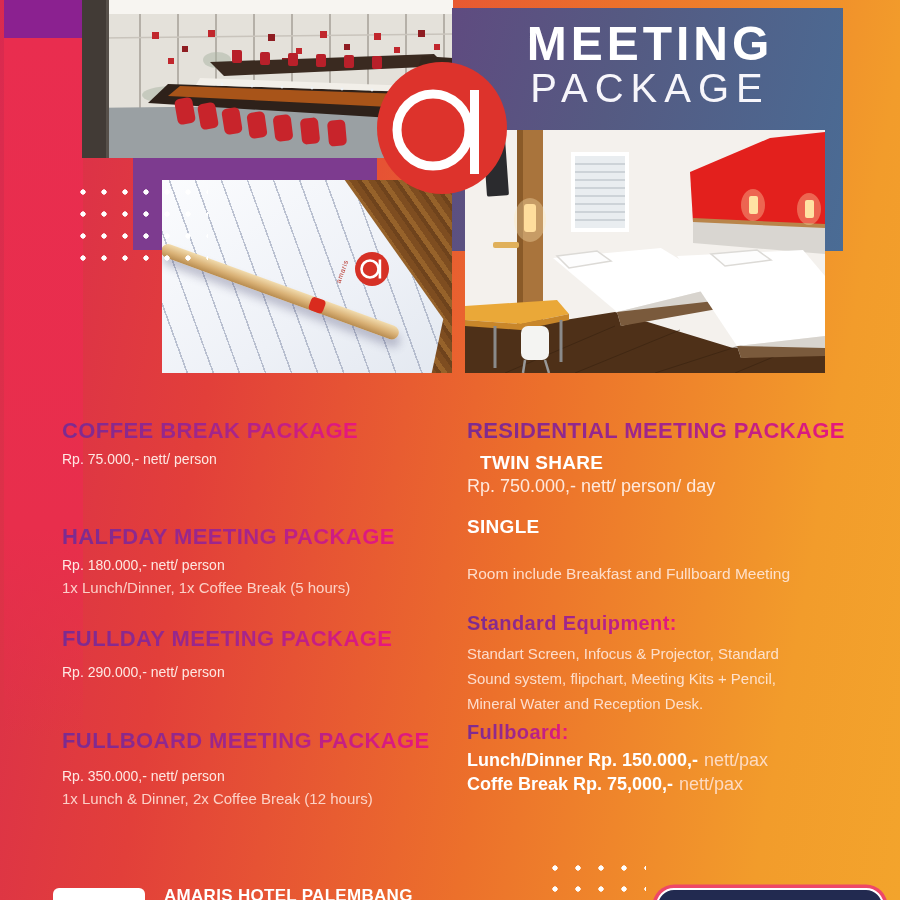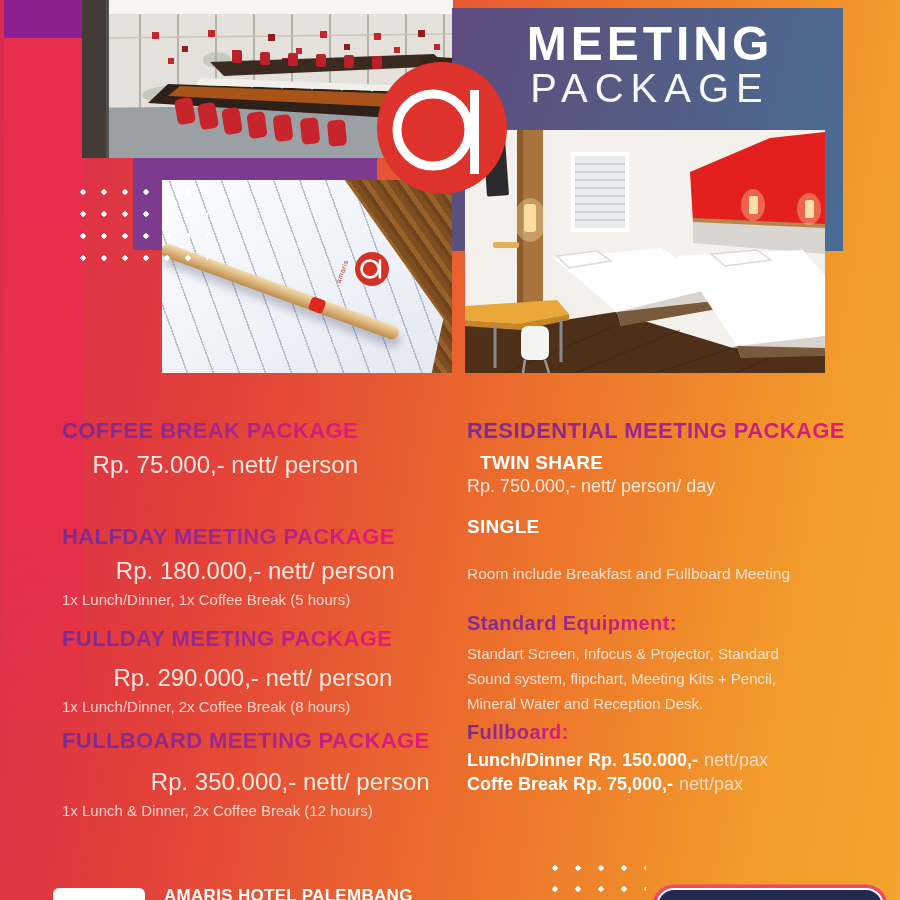--- a/index.html
+++ b/index.html
@@ -43,21 +43,21 @@
     font-size:48px;font-weight:800;letter-spacing:4px;}
   .title2{left:470px;top:66px;width:360px;text-align:center;color:#f7f6fb;
     font-size:40px;font-weight:400;letter-spacing:7px;}
   
   .logo-circle{left:377px;top:62px;width:130px;height:132px;border-radius:50%;background:#dd332c;}
   
   .grad-heading{display:inline-block;font-weight:800;letter-spacing:.4px;
     background-image:linear-gradient(90deg,#7c2b90 0%,#a5258b 55%,#ea177c 100%);
     -webkit-background-clip:text;background-clip:text;color:transparent;-webkit-text-fill-color:transparent;}
   .pkg-heading{font-size:22px;}
-  .pkg-price{font-size:24px;color:rgba(255,238,233,.96);margin-top:7px;text-align:right;}
+  .pkg-price{font-size:14px;color:rgba(255,238,233,.96);margin-top:7px;}
   .pkg-detail{font-size:15px;color:rgba(255,228,219,.88);margin-top:6px;}
   .room-name{font-size:19px;font-weight:800;color:#ffffff;letter-spacing:.3px;}
   .room-price{font-size:18px;color:rgba(255,238,230,.95);}
   .note-line{font-size:15.5px;color:rgba(255,233,221,.9);}
   .sub-heading{font-size:20px;}
   .equip-body{font-size:15px;line-height:25px;color:rgba(255,236,226,.88);width:350px;}
   .add-line{font-size:18px;}
   .add-bold{font-weight:800;color:#ffffff;}
   .add-light{color:rgba(255,228,214,.88);margin-left:6px;}
   
@@ -247,21 +247,20 @@
     <div class="pkg-price">Rp. 75.000,- nett/ person</div>
   </div>
   <div class="abs" style="left:62px;top:524px;">
     <div><span class="grad-heading pkg-heading">HALFDAY MEETING PACKAGE</span></div>
     <div class="pkg-price">Rp. 180.000,- nett/ person</div>
     <div class="pkg-detail">1x Lunch/Dinner, 1x Coffee Break (5 hours)</div>
   </div>
   <div class="abs" style="left:62px;top:626px;">
     <div><span class="grad-heading pkg-heading">FULLDAY MEETING PACKAGE</span></div>
     <div class="pkg-price" style="margin-top:12px;">Rp. 290.000,- nett/ person</div>
-    <div class="pkg-detail">1x Lunch/Dinner, 2x Coffee Break (8 hours)</div>
   </div>
   <div class="abs" style="left:62px;top:728px;">
     <div><span class="grad-heading pkg-heading">FULLBOARD MEETING PACKAGE</span></div>
     <div class="pkg-price" style="margin-top:14px;">Rp. 350.000,- nett/ person</div>
     <div class="pkg-detail">1x Lunch &amp; Dinner, 2x Coffee Break (12 hours)</div>
   </div>
 
   <div class="abs" style="left:467px;top:418px;">
     <span class="grad-heading pkg-heading">RESIDENTIAL MEETING PACKAGE</span>
   </div>

